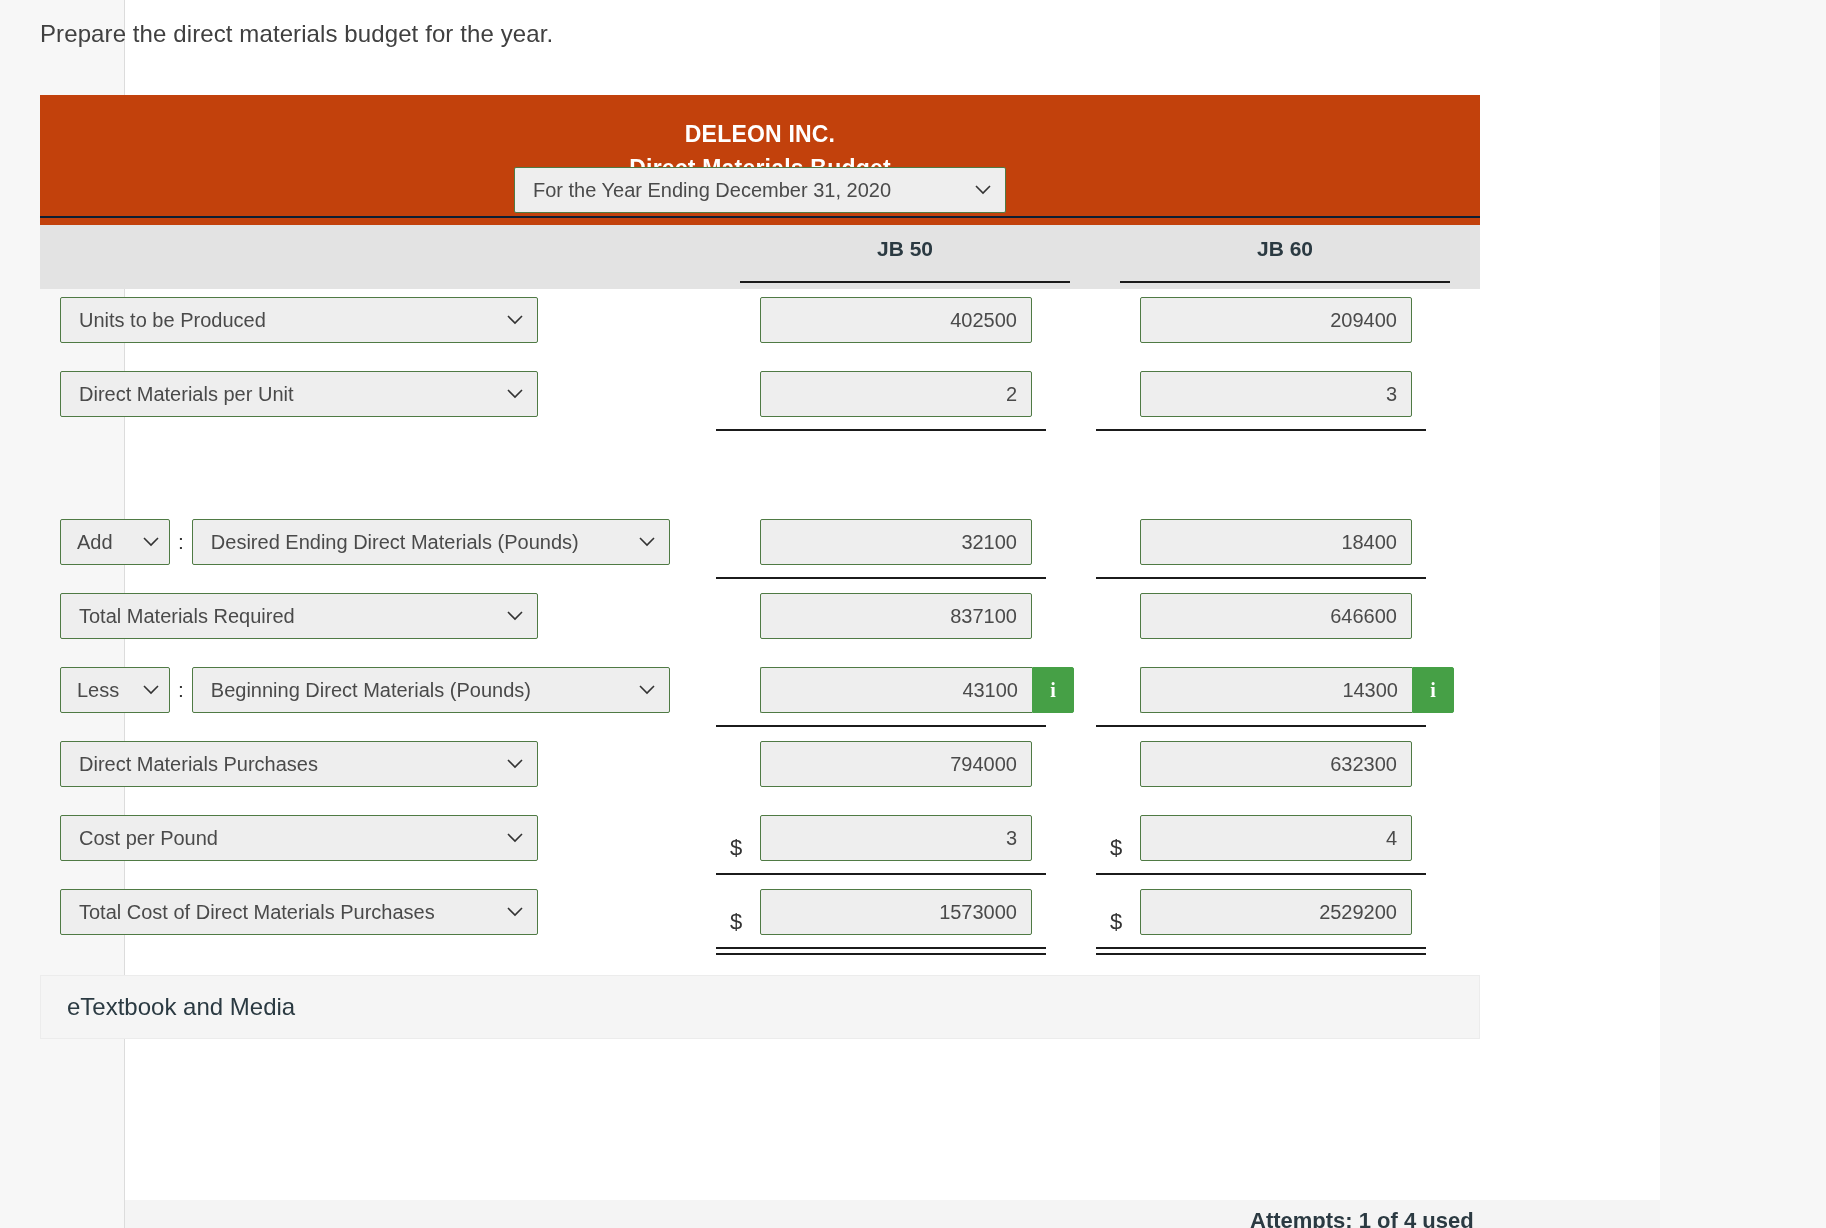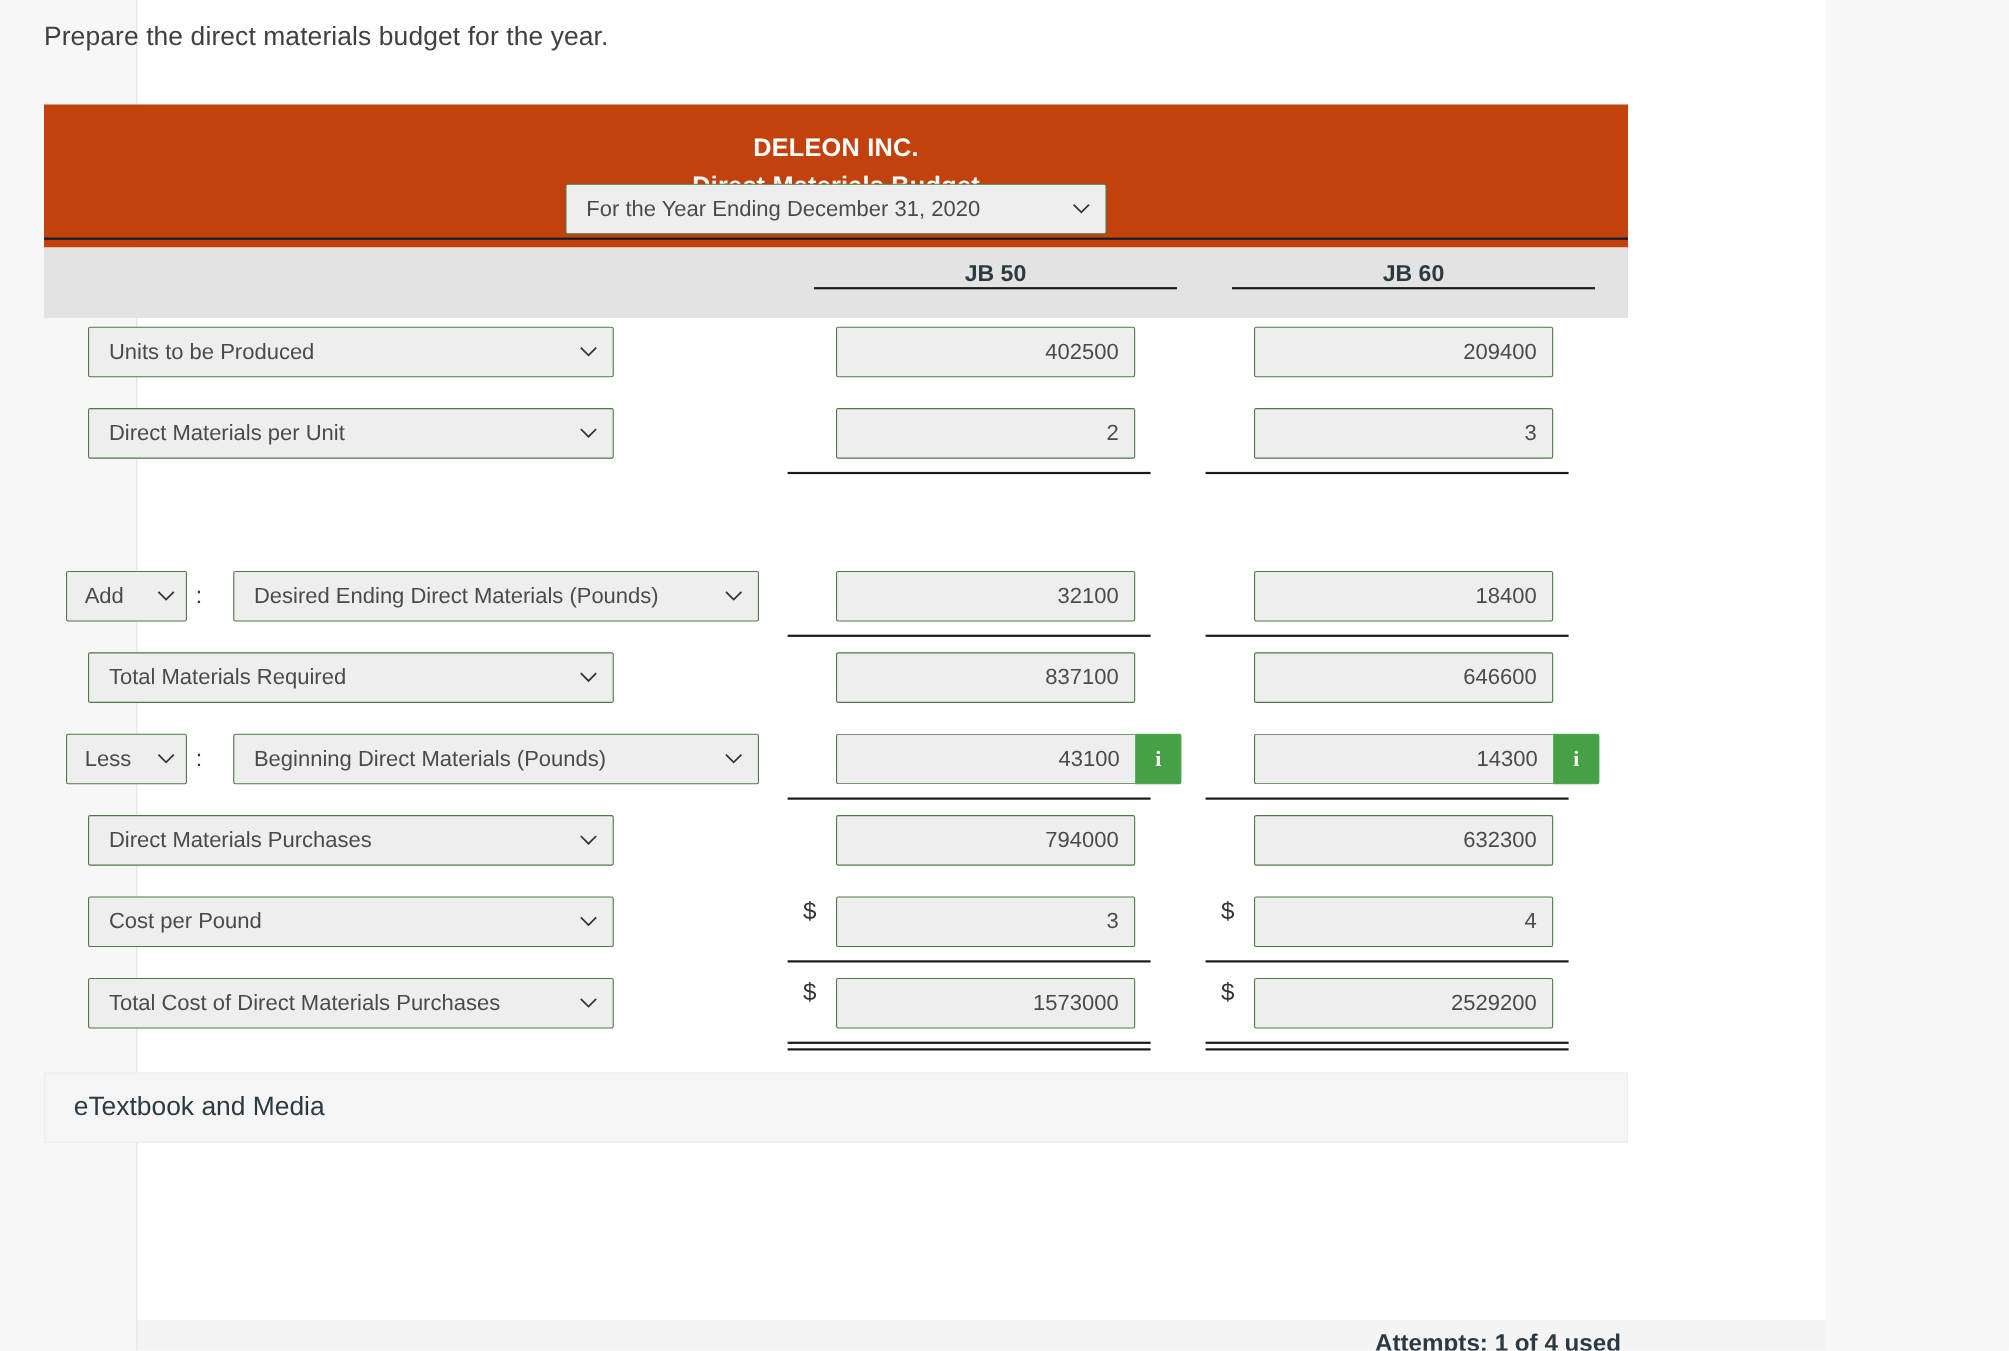--- a/index.html
+++ b/index.html
@@ -124,21 +124,21 @@
     height: 64px;
     position: relative;
   }
   .col-head {
     position: absolute;
     top: 12px;
     text-align: center;
     font-size: 21px;
     font-weight: bold;
     color: #2b3a42;
-    padding-bottom: 0;
+    padding-bottom: 20px;
     border-bottom: 2px solid #1b1b1b;
     box-sizing: border-box;
   }
   .col-head.c1 { left: 700px; width: 330px; }
   .col-head.c2 { left: 1080px; width: 330px; }
 
   
   .stmt-body { position: relative; height: 700px; }
 
   .row {
@@ -155,28 +155,28 @@
     gap: 0;
   }
   .op-sel { width: 110px; padding: 0 34px 0 16px; }
   .op-sel .chev { right: 10px; }
   .colon {
     font-size: 21px;
     color: #333;
     margin: 0 8px;
     line-height: 46px;
   }
-  .acct-sel { width: 478px; margin-left: 20px; }
+  .acct-sel { width: 478px; }
 
   
   .val-cell {
     position: absolute;
     top: 8px;
     display: flex;
-    align-items: flex-start;
+    align-items: flex-end;
   }
   .val-cell.v1 { left: 690px; }
   .val-cell.v2 { left: 1070px; }
 
   .dollar {
     font-size: 22px;
     color: #333;
     width: 26px;
     display: inline-block;
     text-align: left;

